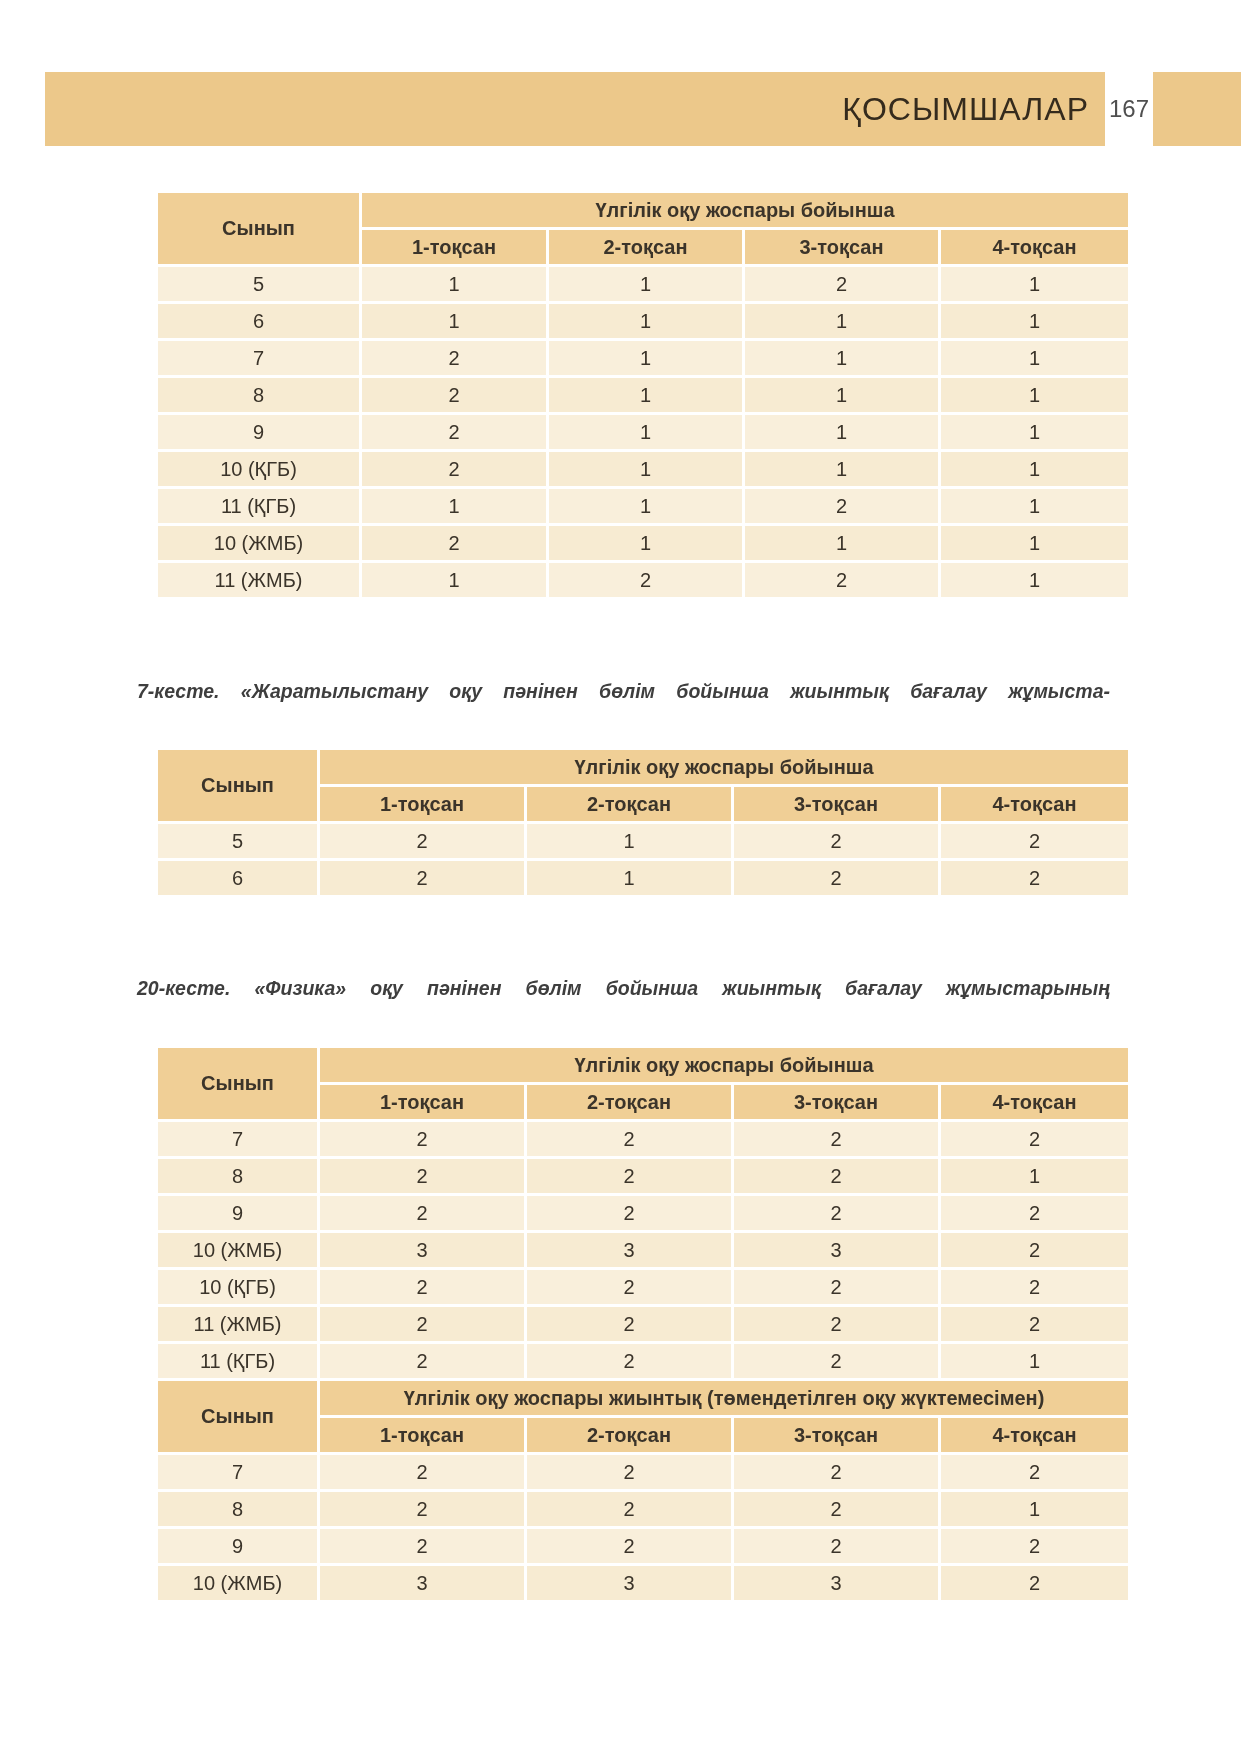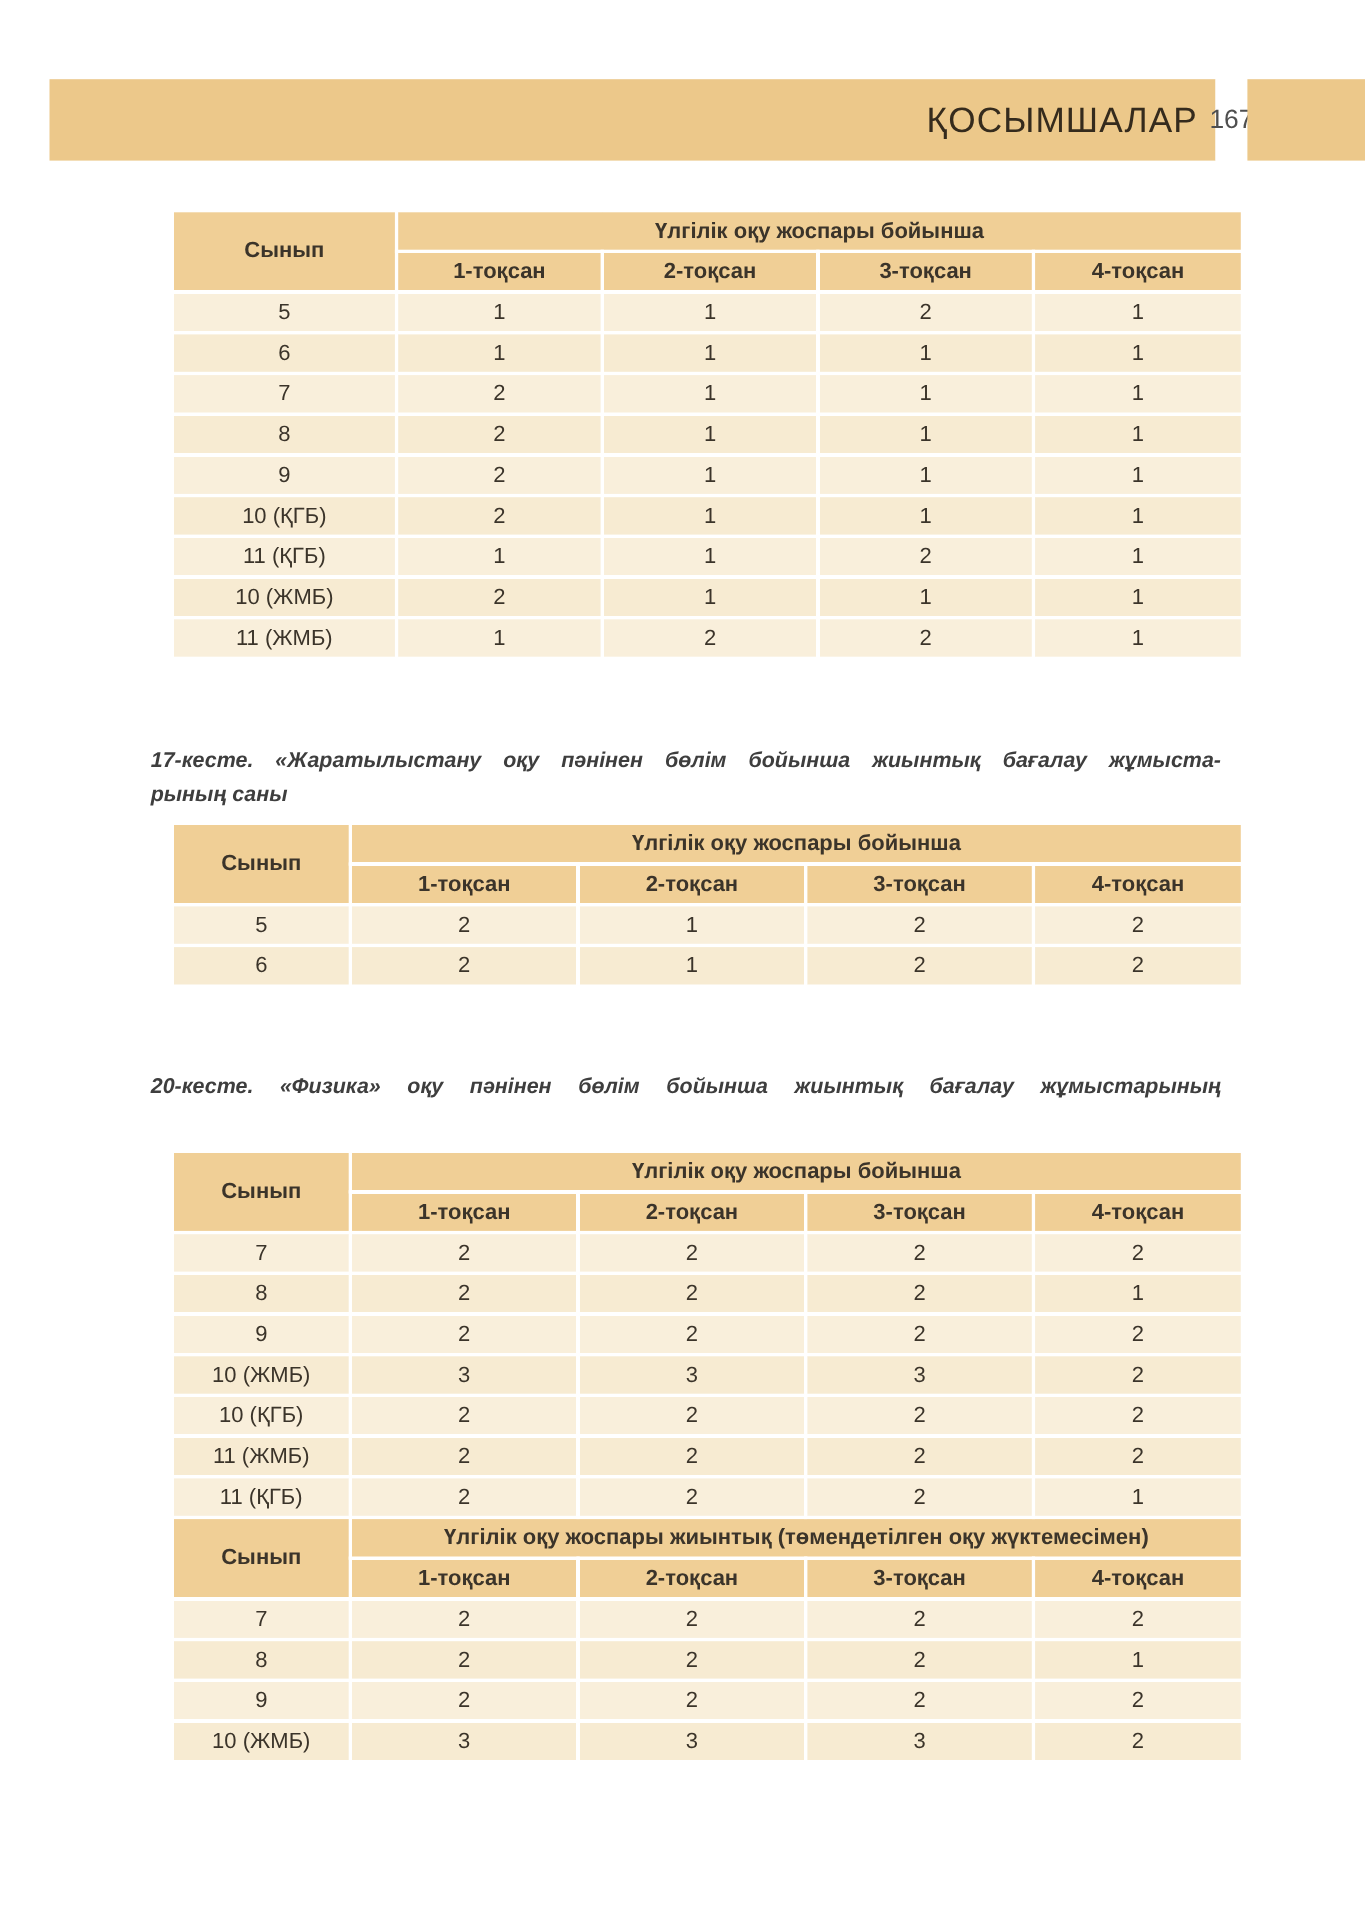--- a/index.html
+++ b/index.html
@@ -16,21 +16,21 @@
   .band { position: absolute; top: 72px; left: 0; width: 1241px; height: 74px; display: flex; }
   .band-left {
     width: 1060px; background: var(--band, #ecc88a);
     display: flex; align-items: center; justify-content: flex-end;
     padding-right: 16px; box-sizing: border-box; margin-left: 45px;
   }
   .band-title {
     font-size: 32px; letter-spacing: 1px; color: #352b1d; font-weight: 400;
   }
   .band-gap {
-    width: 29px; background: #ffffff;
+    width: 48px; background: #ffffff;
     display: flex; align-items: center; justify-content: center;
   }
   .band-num { font-size: 24px; color: #4f4f4f; }
   .band-right { flex: 1; background: var(--band, #ecc88a); }
 
   
   table.doc-table {
     position: absolute; left: 155px; width: 973px;
     border-collapse: collapse; table-layout: fixed;
   }
@@ -160,22 +160,21 @@
           <td>11 (ЖМБ)</td>
           <td>1</td>
           <td>2</td>
           <td>2</td>
           <td>1</td>
         </tr>
       </tbody>
     </table>
 
   <div class="caption" id="caption-13">
-    <div class="l1">17-кесте. «Жаратылыстану оқу пәнінен бөлім бойынша жиынтық бағалау жұмыста-</div>
-    <div class="l2">рының саны</div>
+    <div class="l1">7-кесте. «Жаратылыстану оқу пәнінен бөлім бойынша жиынтық бағалау жұмыста-</div>
   </div>
 
   <table class="doc-table" id="table-13">
     <colgroup>
       <col style="width:162px">
         <col style="width:207px">
         <col style="width:207px">
       <col style="width:207px">
         <col style="width:190px">
     </colgroup>

